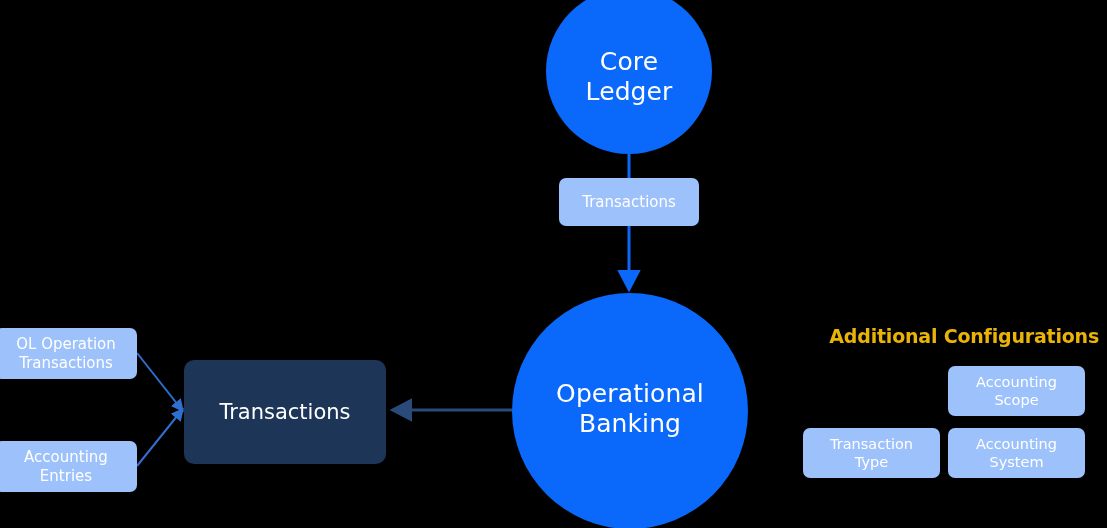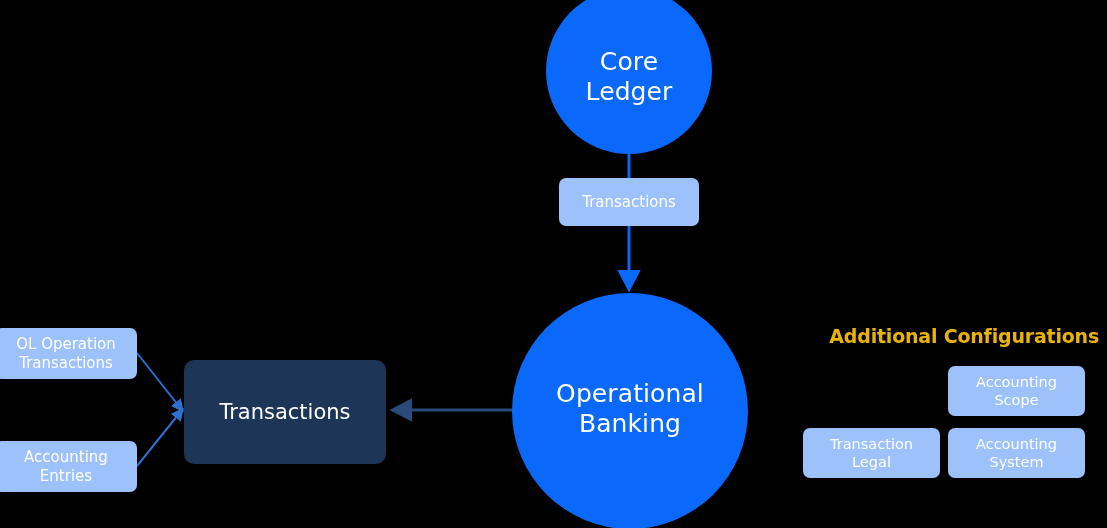--- a/index.html
+++ b/index.html
@@ -236,21 +236,21 @@
     <div id="config-title">Additional Configurations</div>
 
 
     <div class="config-chip" id="config-accounting-scope">
       <span class="chip-label">Accounting
 Scope</span>
     </div>
 
     <div class="config-chip" id="config-transaction-type">
       <span class="chip-label">Transaction
-Legal</span>
+Type</span>
     </div>
 
     <div class="config-chip" id="config-accounting-system">
       <span class="chip-label">Accounting
 System</span>
     </div>
   </div>
 
 </div>
 

